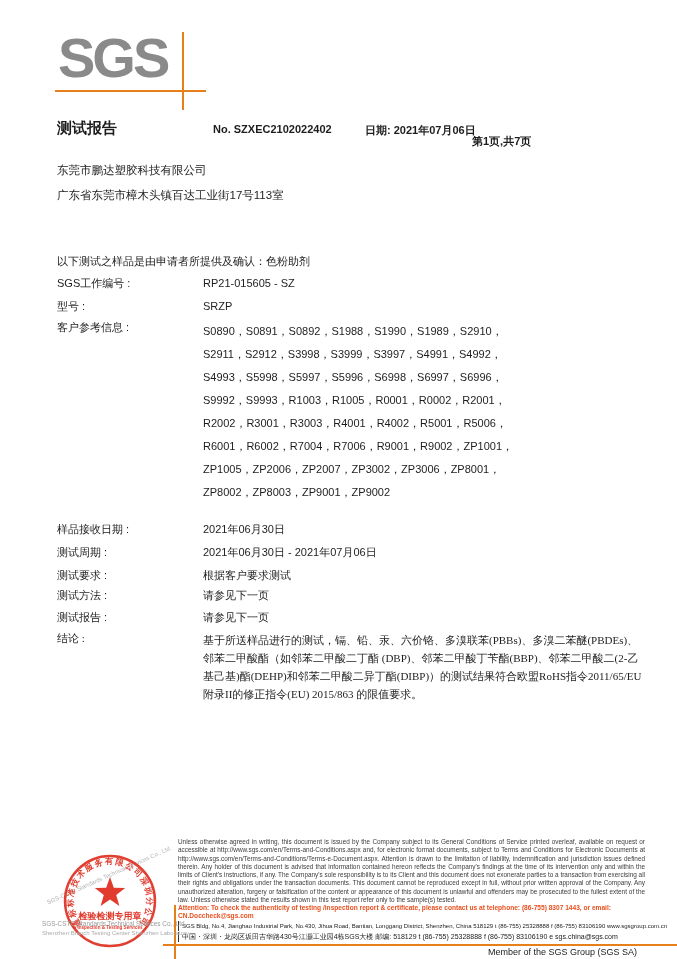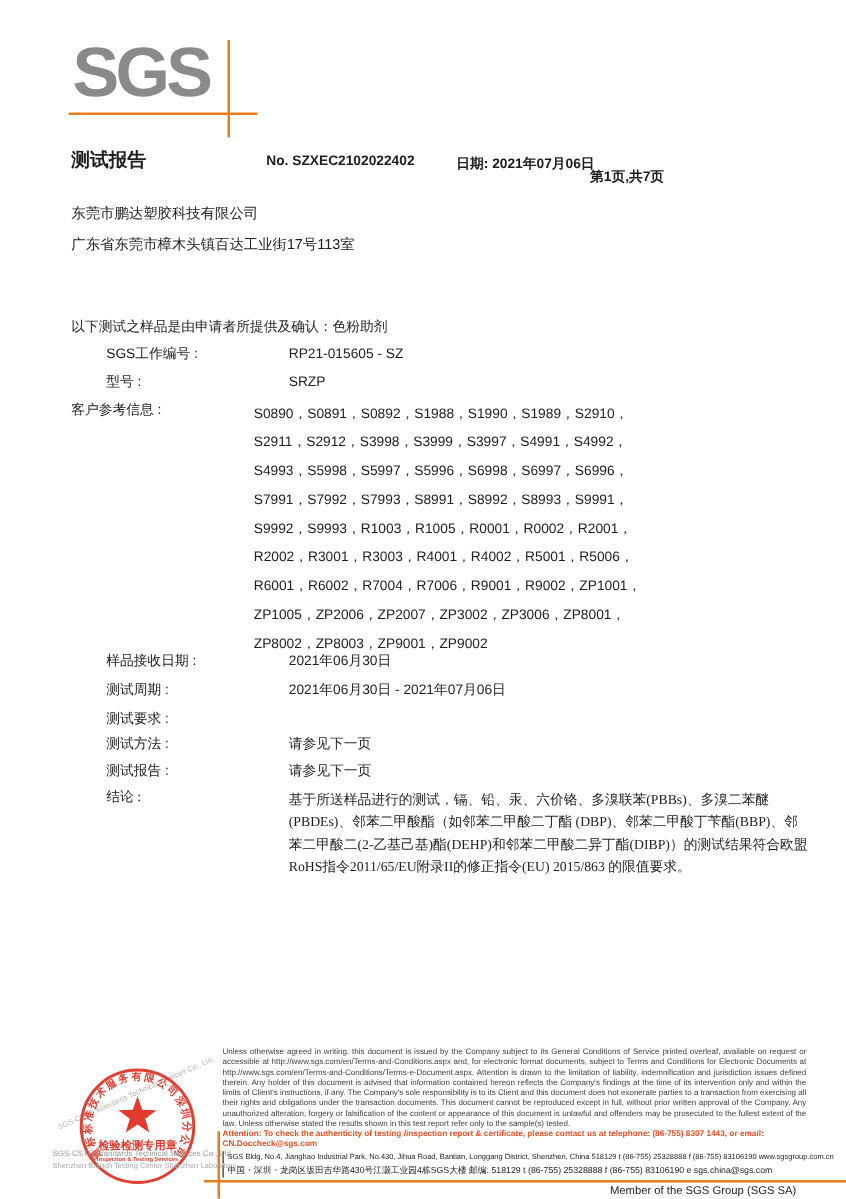--- a/index.html
+++ b/index.html
@@ -16,21 +16,21 @@
   .doc-title{left:57px;top:119px;font-size:15px;font-weight:bold;}
   .report-no{left:213px;top:123px;font-size:11px;font-weight:bold;}
   .report-date{left:365px;top:123px;font-size:11px;font-weight:bold;}
   .page-info{left:472px;top:123px;font-size:11px;font-weight:bold;margin-top:11px;}
   
   .applicant-name{left:57px;top:163px;font-size:11.5px;}
   .applicant-address{left:57px;top:188px;font-size:11.5px;}
   .sample-note{left:57px;top:254px;font-size:11px;}
   
   .kv{position:absolute;left:57px;width:592px;display:flex;font-size:11px;line-height:15px;}
-  .kv-label{width:146px;flex:none;margin-left:28px;}
+  .kv-label{width:146px;flex:none;}
   .kv-value{flex:1;}
   .ref-label{left:57px;top:320px;font-size:11px;}
   .ref-lines{left:203px;top:320px;width:430px;font-size:11px;}
   .ref-line{height:23px;line-height:23px;white-space:nowrap;}
   .conclusion-row{top:631px;font-family:Liberation Serif, serif;}
   .conclusion-row .kv-value{line-height:18px;max-width:449px;}
   
   .disclaimer{left:178px;top:838px;width:467px;font-size:6.4px;line-height:8.3px;
     text-align:justify;color:#3c3c3c;}
   .attention{left:178px;top:904px;width:467px;font-size:6.6px;line-height:8px;
@@ -72,38 +72,38 @@
 <div class="kv" style="top:299px">
   <div class="kv-label">型号 :</div>
   <div class="kv-value">SRZP</div>
 </div>
 
 <div class="abs ref-label">客户参考信息 :</div>
 <div class="abs ref-lines">
   <div class="ref-line">S0890，S0891，S0892，S1988，S1990，S1989，S2910，</div>
   <div class="ref-line">S2911，S2912，S3998，S3999，S3997，S4991，S4992，</div>
   <div class="ref-line">S4993，S5998，S5997，S5996，S6998，S6997，S6996，</div>
-  <div class="ref-line">S7991，S7992，S7993，S8991，S8992，S8993，S9991，</div>
   <div class="ref-line">S9992，S9993，R1003，R1005，R0001，R0002，R2001，</div>
   <div class="ref-line">R2002，R3001，R3003，R4001，R4002，R5001，R5006，</div>
   <div class="ref-line">R6001，R6002，R7004，R7006，R9001，R9002，ZP1001，</div>
   <div class="ref-line">ZP1005，ZP2006，ZP2007，ZP3002，ZP3006，ZP8001，</div>
   <div class="ref-line">ZP8002，ZP8003，ZP9001，ZP9002</div>
 </div>
 
 <div class="kv" style="top:522px">
   <div class="kv-label">样品接收日期 :</div>
   <div class="kv-value">2021年06月30日</div>
 </div>
 <div class="kv" style="top:545px">
   <div class="kv-label">测试周期 :</div>
   <div class="kv-value">2021年06月30日 - 2021年07月06日</div>
 </div>
 <div class="kv" style="top:568px">
   <div class="kv-label">测试要求 :</div>
+  <div class="kv-value">根据客户要求测试</div>
 </div>
 <div class="kv" style="top:588px">
   <div class="kv-label">测试方法 :</div>
   <div class="kv-value">请参见下一页</div>
 </div>
 <div class="kv" style="top:610px">
   <div class="kv-label">测试报告 :</div>
   <div class="kv-value">请参见下一页</div>
 </div>
 <div class="kv conclusion-row">

